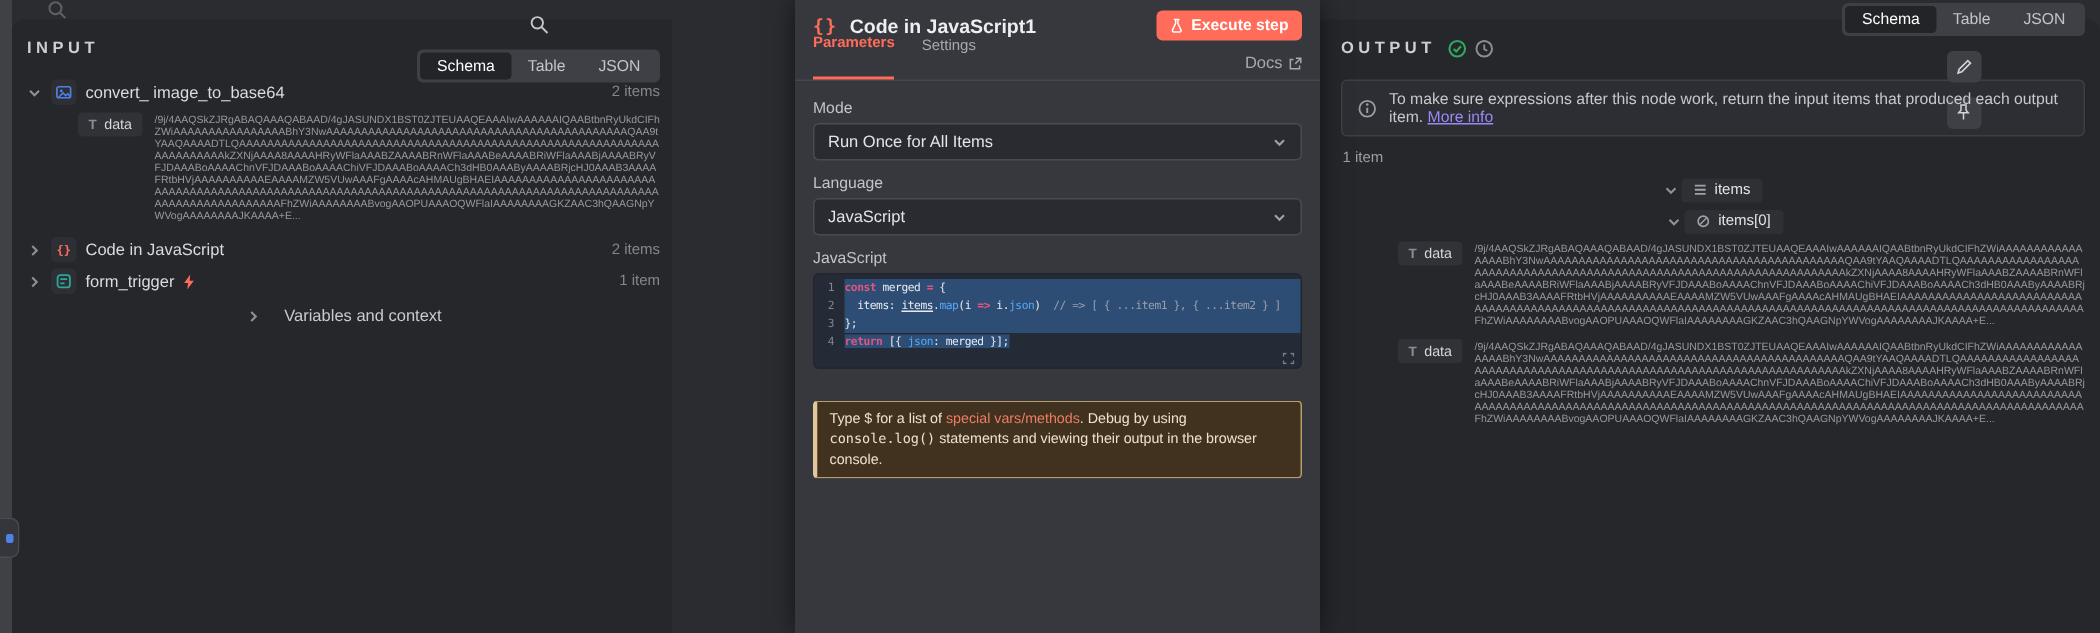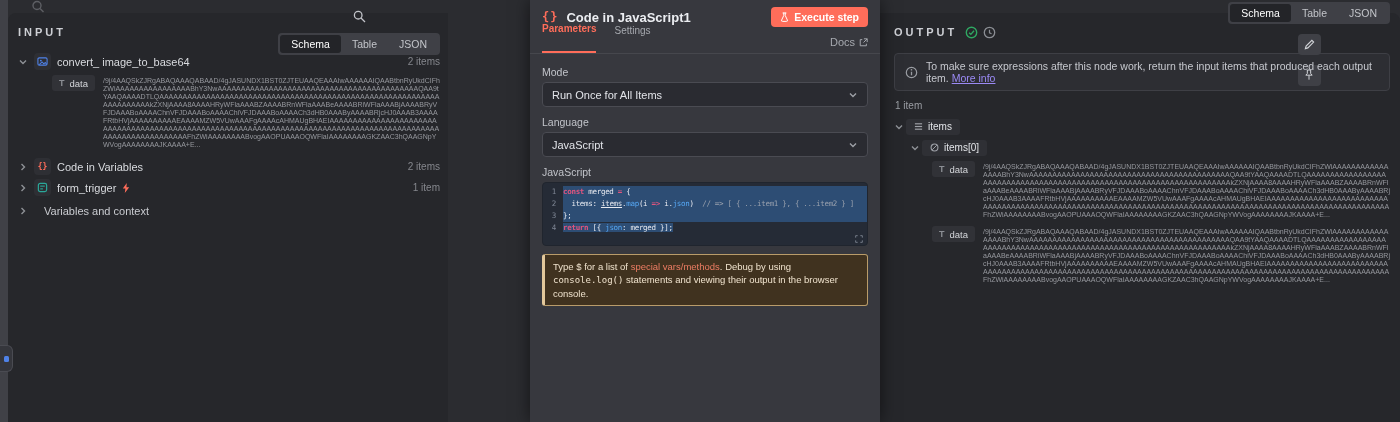--- a/index.html
+++ b/index.html
@@ -32,21 +32,21 @@
   .header-right { margin-left:auto; display:flex; align-items:center; gap:10px;flex-direction:column; }
 
   .segmented { display:flex; background:#3f4046; border-radius:4px; padding:2px; }
   .seg { font-size:10.5px; color:#c3c5ca; padding:3px 11px; border-radius:3px; cursor:pointer; white-space:nowrap; }
   .seg.active { background:#232428; color:#ffffff; }
 
   .tool-btn { width:23px; height:21px; background:#3f4046; border-radius:4px;
               display:flex; align-items:center; justify-content:center; cursor:pointer; }
 
   
-  .tree-row { display:flex; align-items:center; height:21px; cursor:pointer; }
+  .tree-row { display:flex; align-items:center; height:21px; cursor:pointer;justify-content:center; }
   .node-icon { width:17px; height:17px; background:#2e2f34; border-radius:4px;
                display:flex; align-items:center; justify-content:center; margin:0 6px 0 4px; }
   .node-label { font-size:11px; color:#d9dbdf; }
   .node-count { margin-left:auto; font-size:10px; color:#85878d; }
   .bolt { margin-left:6px; }
 
   .data-row { display:flex; align-items:flex-start; margin:3px 0 7px 34px; }
   .out .data-row { margin-left:38px; }
   .field-pill { display:inline-flex; align-items:center; gap:5px; background:#313237;
                 border-radius:3px; padding:2.5px 7px; flex:0 0 auto; cursor:pointer; }
@@ -100,21 +100,21 @@
   .sel-full { background:var(--selection-blue,#2d4d74); }
   .sel-inline { background:var(--selection-blue,#2d4d74); }
   .tk-kw { color:#e0557f; font-weight:bold;margin-top:40px; }
   .tk-fn { color:#56a8f5; }
   .tk-cm { color:#98a0ad; }
   .tk-txt { color:#e8eaf0; }
   .tk-varu { color:#e8eaf0; text-decoration:underline; }
   .editor-foot { height:10px; position:relative; }
   .expand-icon { position:absolute; right:4px; bottom:1px; opacity:.8; }
 
-  .hint { margin-top:8px; background:#40321f; border:1px solid #b99c6a; border-left:3px solid #e3c89b;
+  .hint { margin-top:21px; background:#40321f; border:1px solid #b99c6a; border-left:3px solid #e3c89b;
           border-radius:3px; padding:5px 8px; font-size:9.5px; line-height:1.4; color:#efe2cd; }
   .hint .hint-link { color:var(--warning-link,#ed7d64); cursor:pointer; }
   .hint code { font-family:"DejaVu Sans Mono",monospace; font-size:9px; color:#efe2cd; }
 
   .chev { flex:0 0 auto; }
   .mr2 { margin-right:2px; }
 </style>
 </head>
 <body>
 
@@ -175,21 +175,21 @@
 
     <div class="tree-row">
       <span class="chev mr2">
         <svg width="10" height="10" viewBox="0 0 10 10">
             <polyline points="3.5,2 6.5,5 3.5,8" fill="none" stroke="#8e9196" stroke-width="1.4"></polyline>
           </svg>
       </span>
       <span class="node-icon">
         <span style="color:var(--accent,#ff6d5a);font-family:'DejaVu Sans Mono',monospace;font-size:8px;font-weight:bold;">{}</span>
       </span>
-      <span class="node-label">Code in Variables</span>
+      <span class="node-label">Code in JavaScript</span>
       <span class="node-count">2 items</span>
     </div>
 
     <div class="tree-row">
       <span class="chev mr2">
         <svg width="10" height="10" viewBox="0 0 10 10">
             <polyline points="3.5,2 6.5,5 3.5,8" fill="none" stroke="#8e9196" stroke-width="1.4"></polyline>
           </svg>
       </span>
       <span class="node-icon">

